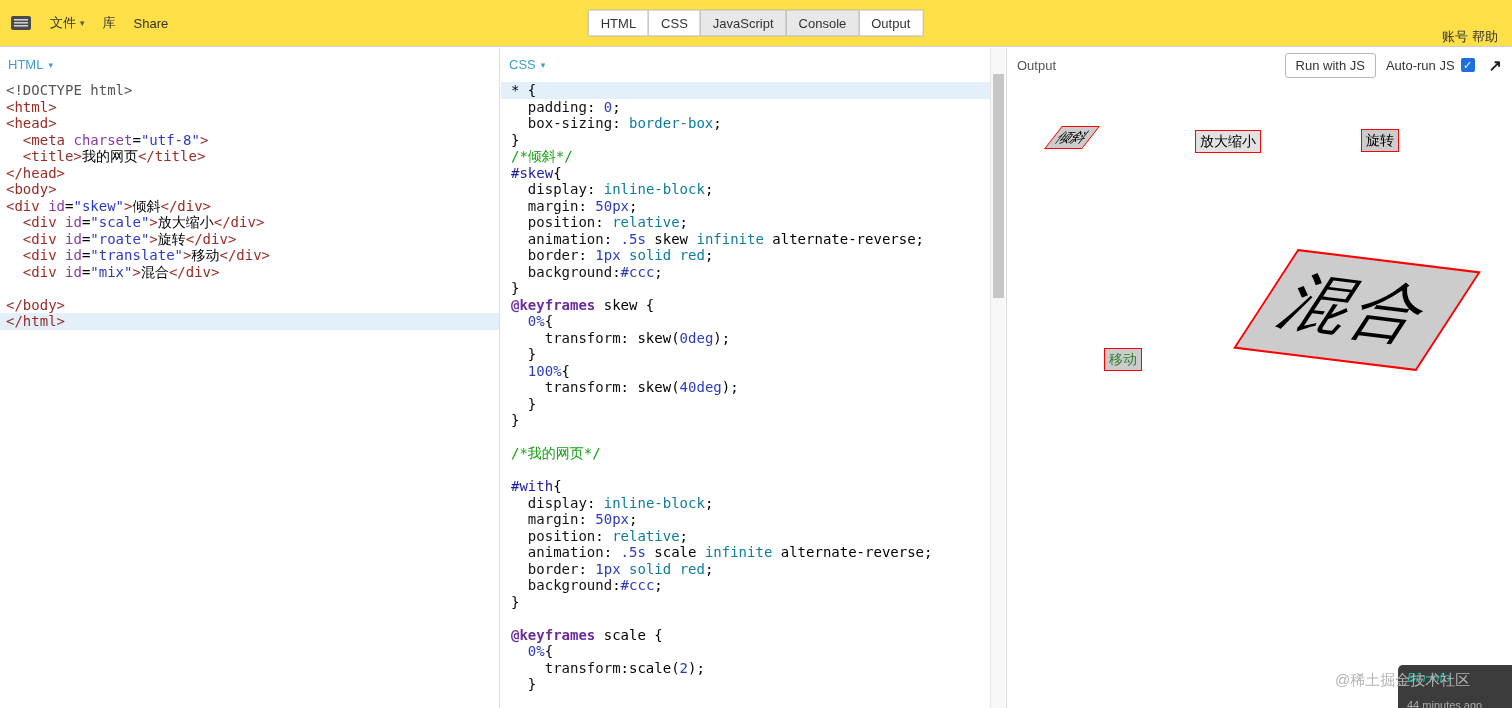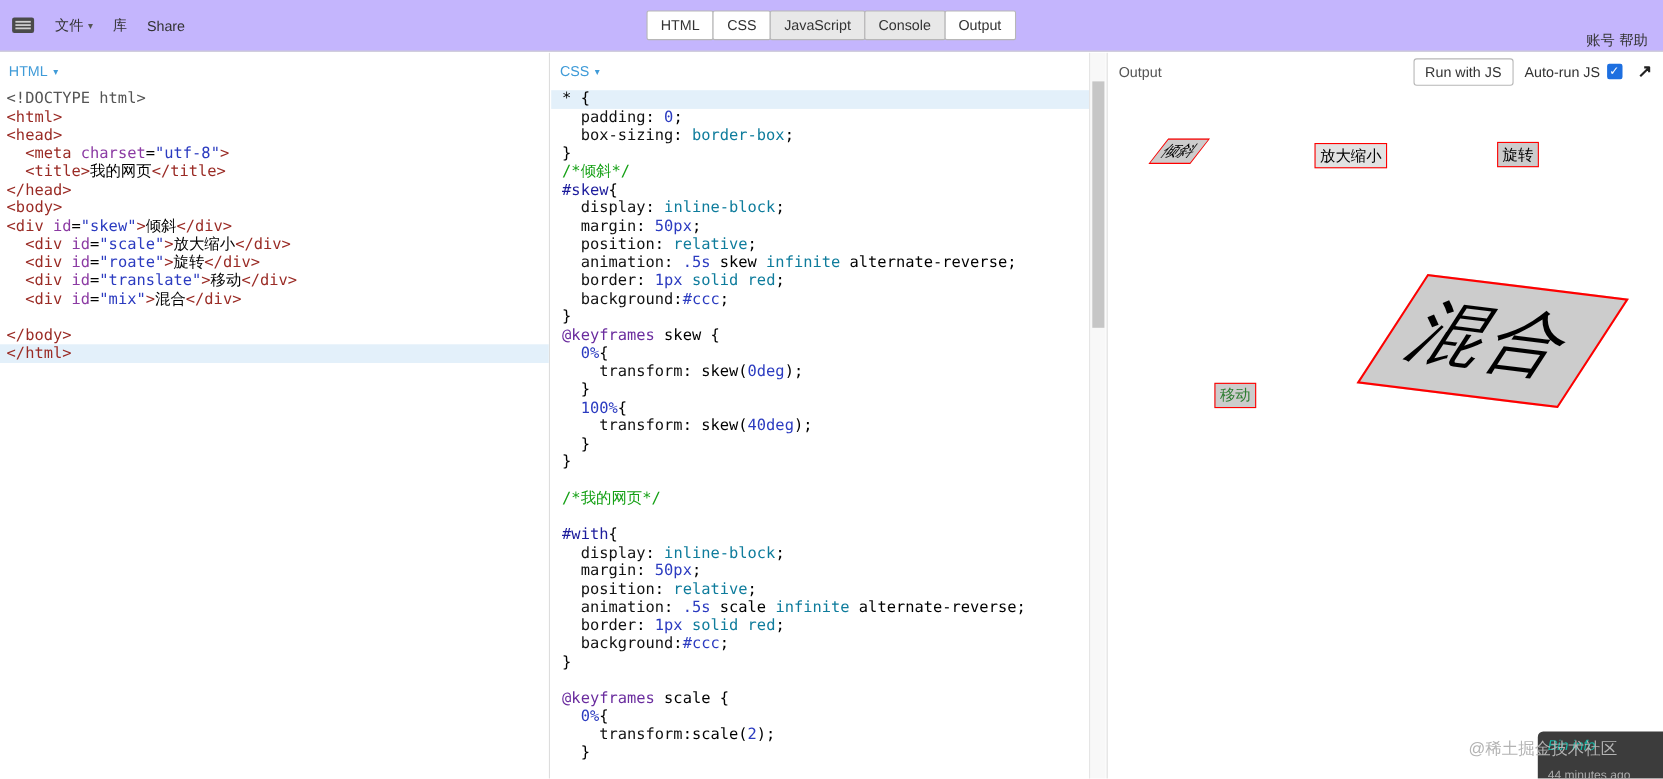--- a/index.html
+++ b/index.html
@@ -1,20 +1,20 @@
 <!DOCTYPE html>
 <html><head>
 <meta charset="utf-8">
 <style>
   * { margin:0; padding:0; box-sizing:border-box; }
   html,body { background:#fff; font-family:"Liberation Sans", sans-serif; }
   .app { position:relative; width:1512px; height:708px; overflow:hidden; background:#fff; }
 
   
-  .topbar { position:absolute; left:0; top:0; right:0; height:47px; background:#c4b5fd; border-bottom:1px solid #cfcfcf; font-size:13px; color:#333; }
+  .topbar { position:absolute; left:0; top:0; right:0; height:47px; background:#fde047; border-bottom:1px solid #cfcfcf; font-size:13px; color:#333; }
   .tb-left { position:absolute; left:10px; top:0; height:100%; display:flex; align-items:center; gap:18px; }
   .menu-item { display:flex; align-items:center; gap:4px; cursor:pointer; white-space:nowrap; }
   .caret { font-size:9px; color:#555; }
   .logo { display:flex; align-items:center; }
   .tb-tabs { position:absolute; left:50%; top:50%; transform:translate(-50%,-50%); display:flex; }
   .tab { font:13px "Liberation Sans", sans-serif; color:#333; border:1px solid #b7b7b7; background:#e8e8e8; padding:5px 12px; margin-left:-1px; border-radius:2px; cursor:pointer; }
   .tab.active { background:#fff; }
   .tb-right { position:absolute; right:14px; top:0; height:100%; display:flex; align-items:flex-end; gap:4px; }
 
   
@@ -32,21 +32,21 @@
   .tok-meta { color:#555; }
   .tok-tag  { color:#9a2b25; }
   .tok-attr { color:#8b3aa3; }
   .tok-str  { color:#2b3bc0; }
   .tok-pln  { color:#000; }
   .tok-prop { color:#111; }
   .tok-num  { color:#2b3bc0; }
   .tok-kw   { color:#0e7c9c; }
   .tok-com  { color:#14a014; }
   .tok-sel  { color:#1c1c9c; }
-  .tok-def  { color:#6a2c9e; }
+  .tok-def  { color:#6a2c9e;font-weight:bold; }
 
   
   .scrollbar { position:absolute; left:990px; top:0; bottom:0; width:15px; background:#f8f8f8; border-left:1px solid #e5e5e5; }
   .scroll-thumb { position:absolute; left:2px; width:11px; top:26px; height:224px; background:#c6c6c6; }
 
   
   .output { position:absolute; left:1006px; right:0; top:0; bottom:0; border-left:1px solid #ddd; background:#fff; }
   .out-header { position:absolute; top:0; left:0; right:0; height:34px; display:flex; align-items:center; padding:0 10px; font-size:13px; }
   .out-title { margin-right:auto; color:#555; }
   .run-btn { font:13px "Liberation Sans", sans-serif; background:#fff; border:1px solid #b7b7b7; border-radius:3px; padding:4px 10px; color:#333; cursor:pointer; }

